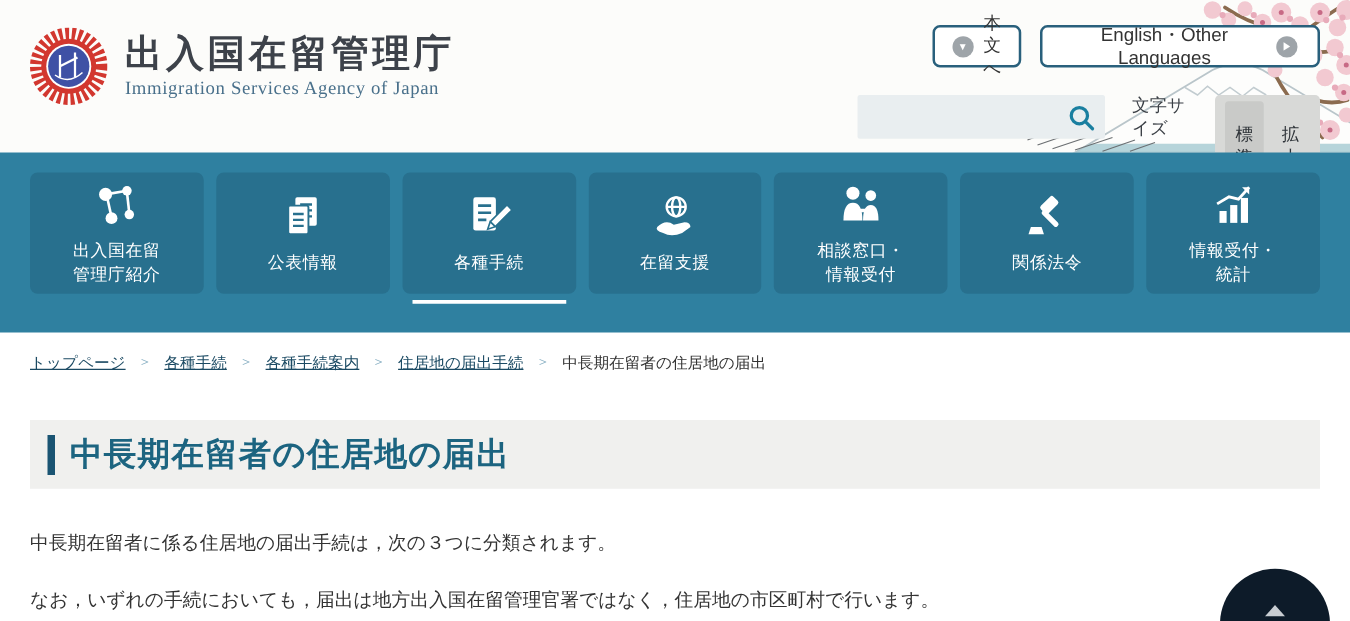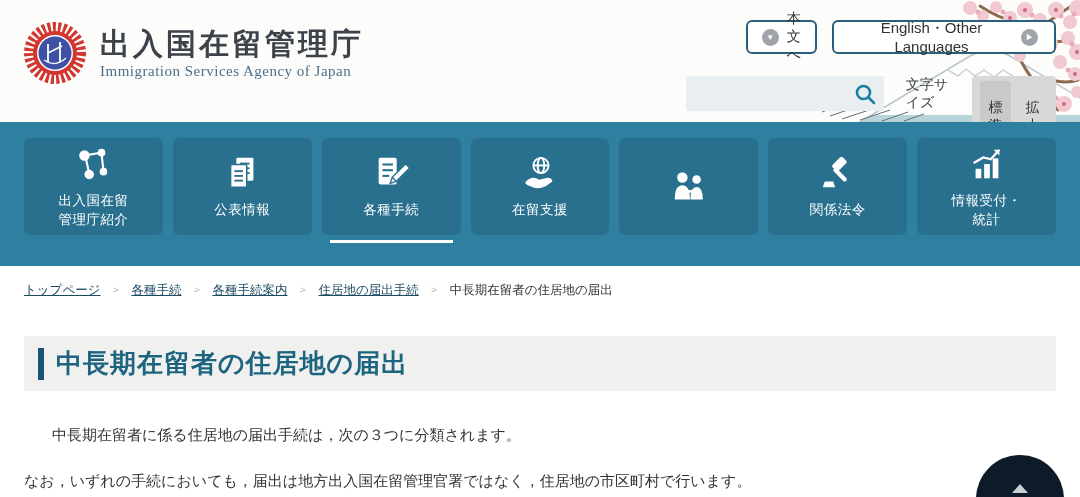--- a/index.html
+++ b/index.html
@@ -81,21 +81,21 @@
   }
   .title-bar { width: 6px; height: 32px; background: #1a5472; flex: 0 0 auto; }
   .page-title {
     font-family: "Liberation Serif", "DejaVu Serif", serif;
     font-size: 26px; color: #1c6480; font-weight: 600; margin-left: 12px; letter-spacing: 1px;
   }
 
   
   .content { padding: 0 24px; }
   .content p { font-size: 15px; color: #333; line-height: 1.6; }
-  .content p.p1 { margin-top: 32px; margin-left: 28px; }
+  .content p.p1 { margin-top: 32px; }
   .content p.p2 { margin-top: 22px; }
 
   
   .back-to-top {
     position: absolute; right: 16px; bottom: -46px; width: 88px; height: 88px;
     border-radius: 50%; background: #0d1b29; border: none; cursor: pointer; z-index: 5;
   }
   .btt-icon { position: absolute; top: 14px; left: 50%; transform: translateX(-50%); width: 22px; }
   .btt-line { width: 18px; height: 3px; background: #c8cdd2; margin: 0 auto; }
   .btt-tri {
@@ -304,20 +304,22 @@
       <div class="nav-item">
         <span class="nav-icon">
           <svg width="38" height="38" viewBox="0 0 40 40" fill="#fff">
             <circle cx="13" cy="9" r="5.5"></circle>
             <path d="M5 32 Q5 17 13 17 Q21 17 21 32 Z"></path>
             <circle cx="28" cy="11" r="4.5"></circle>
             <path d="M21.5 32 Q21.5 19 28 19 Q34.5 19 34.5 32 Z"></path>
             <rect x="18" y="22" width="10" height="3" rx="1.5"></rect>
           </svg>
         </span>
+        <span class="nav-label">相談窓口・
+情報受付</span>
       </div>
 
       <div class="nav-item">
         <span class="nav-icon">
           <svg width="38" height="38" viewBox="0 0 40 40" fill="#fff">
             <rect x="17" y="2" width="9" height="15" rx="2" transform="rotate(45 21.5 9.5)"></rect>
             <rect x="20" y="12" width="4.5" height="18" rx="2" transform="rotate(-45 22 21)"></rect>
             <path d="M4 34 L17 34 L15 28 L6 28 Z"></path>
           </svg>
         </span>

